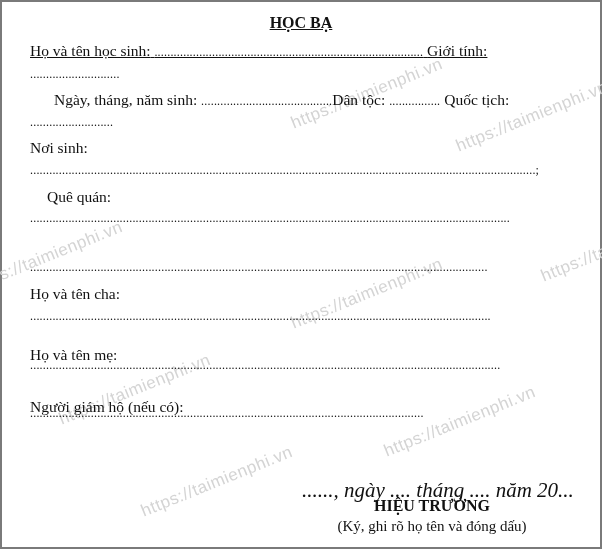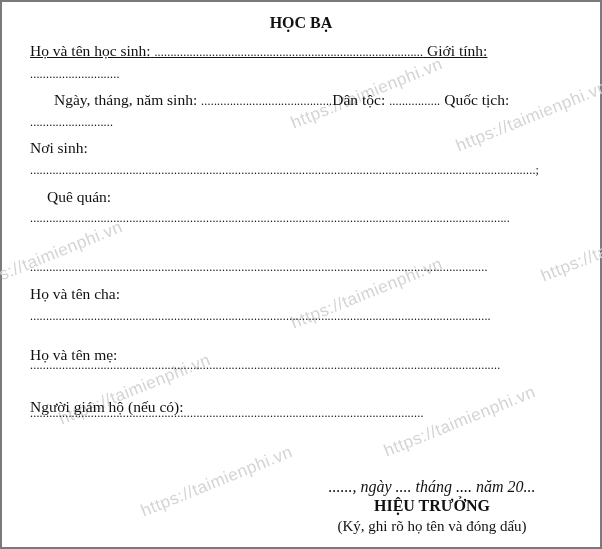--- a/index.html
+++ b/index.html
@@ -36,20 +36,21 @@
       letter-spacing: 0.5px;
     }
     .title {
       position: absolute;
       top: 12px;
       left: 0;
       width: 598px;
       text-align: center;
       font-weight: bold;
       font-size: 16px;
+      text-decoration: underline;
     }
     .line {
       position: absolute;
       left: 28px;
       font-size: 15.5px;
       white-space: nowrap;
       line-height: 18px;
     }
     .dots {
       position: absolute;
@@ -66,21 +67,21 @@
     .sig {
       position: absolute;
       left: 300px;
       width: 260px;
       text-align: center;
       white-space: nowrap;
     }
     .sig-date {
       top: 476px;
       font-style: italic;
-      font-size: 16px;
+      font-size: 21px;
     }
     .sig-title {
       top: 495px;
       font-weight: bold;
       font-size: 16px;
     }
     .sig-note {
       top: 516px;
       font-size: 15px;
     }

